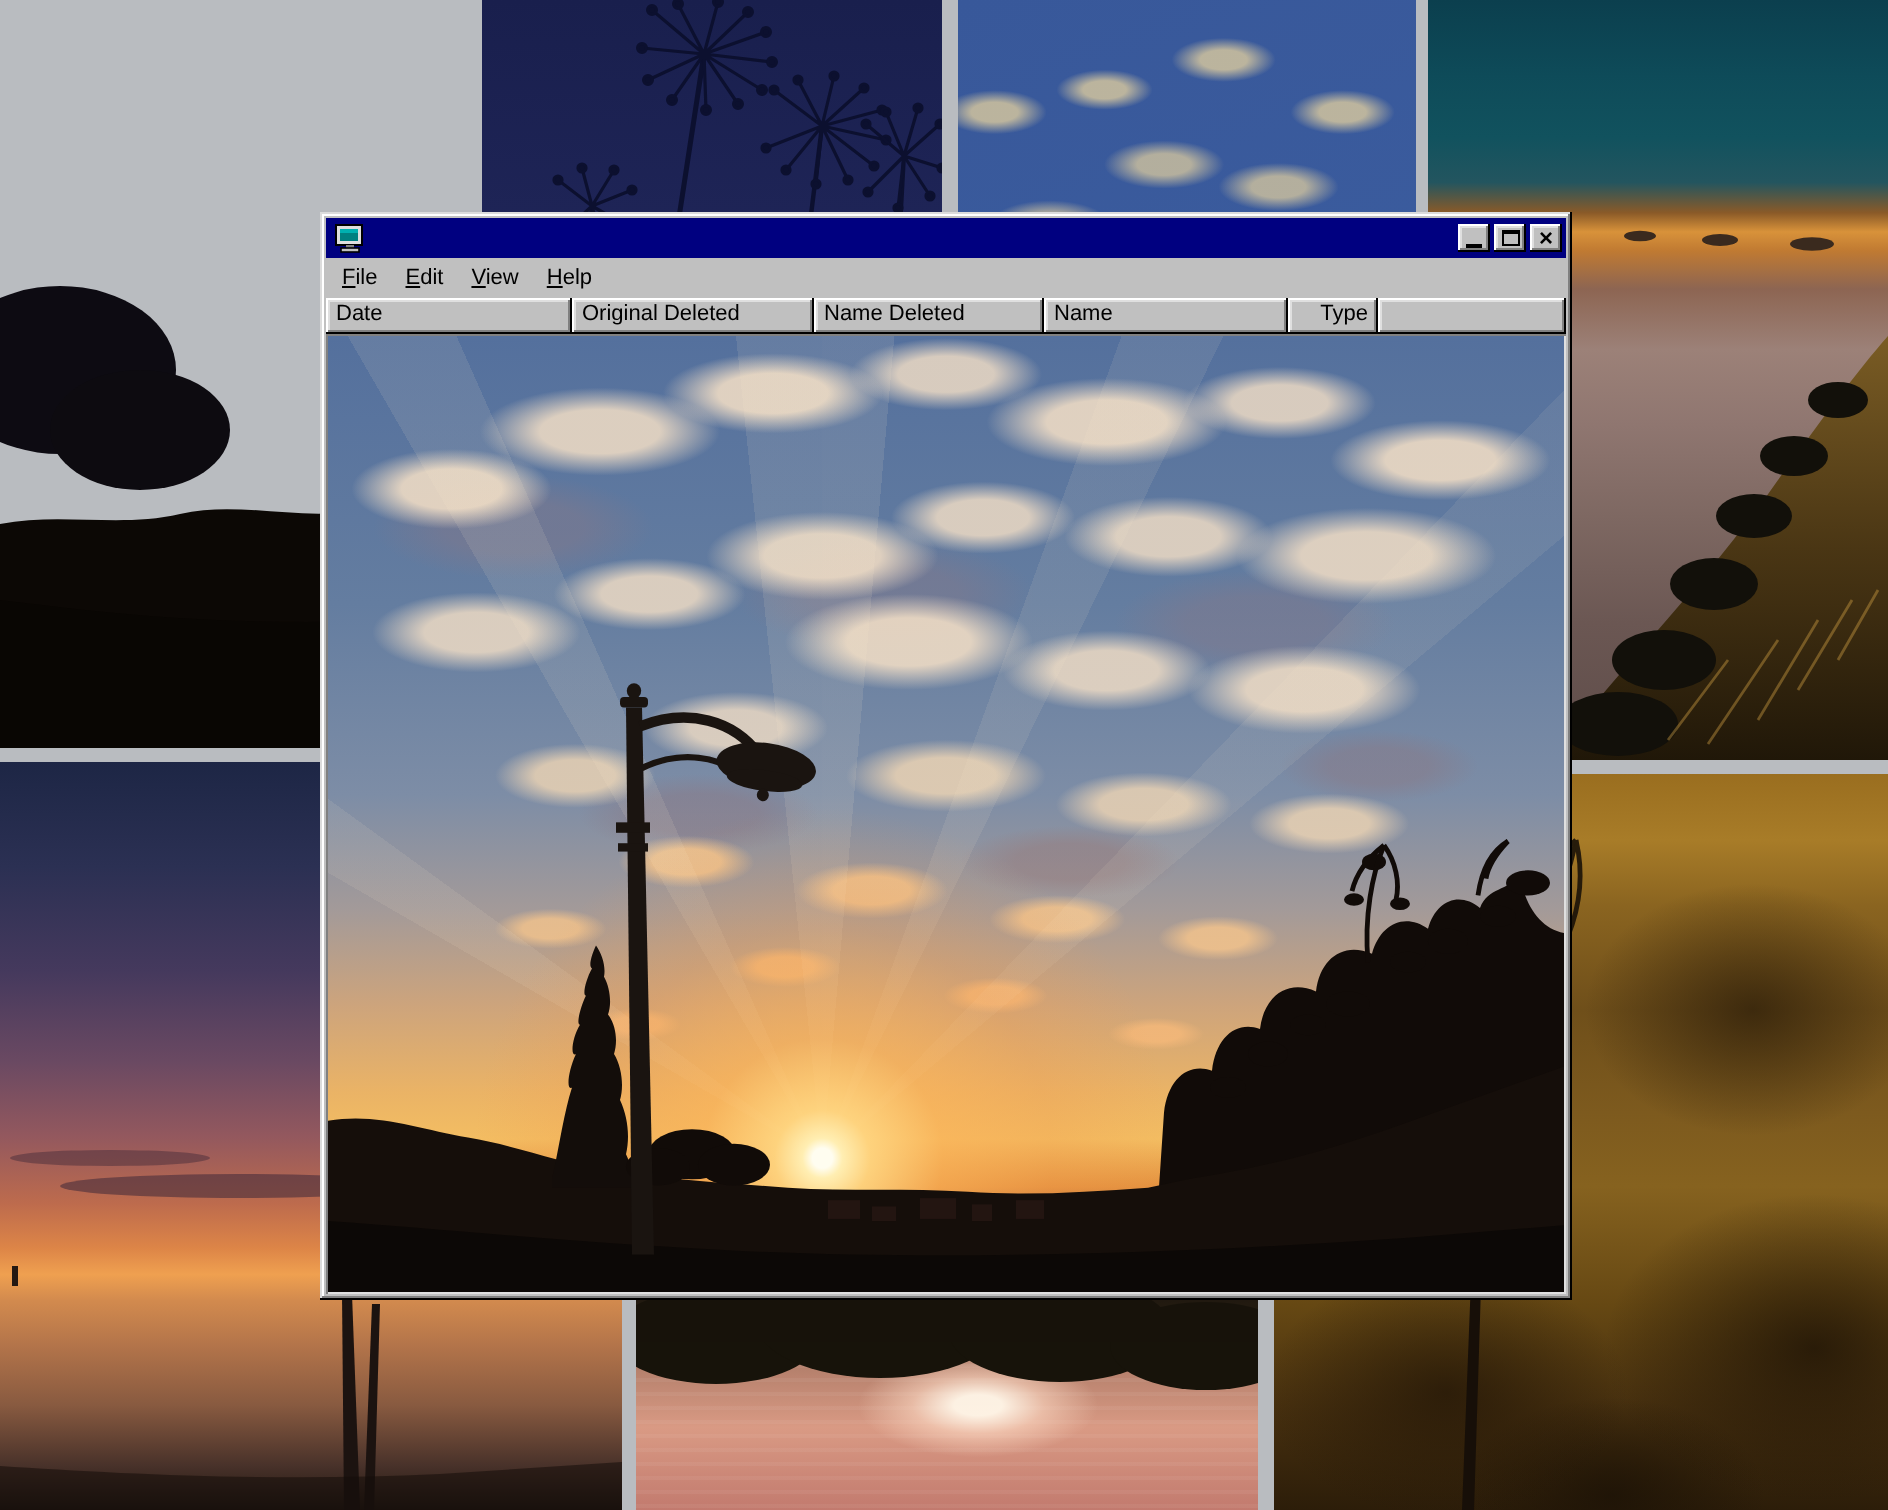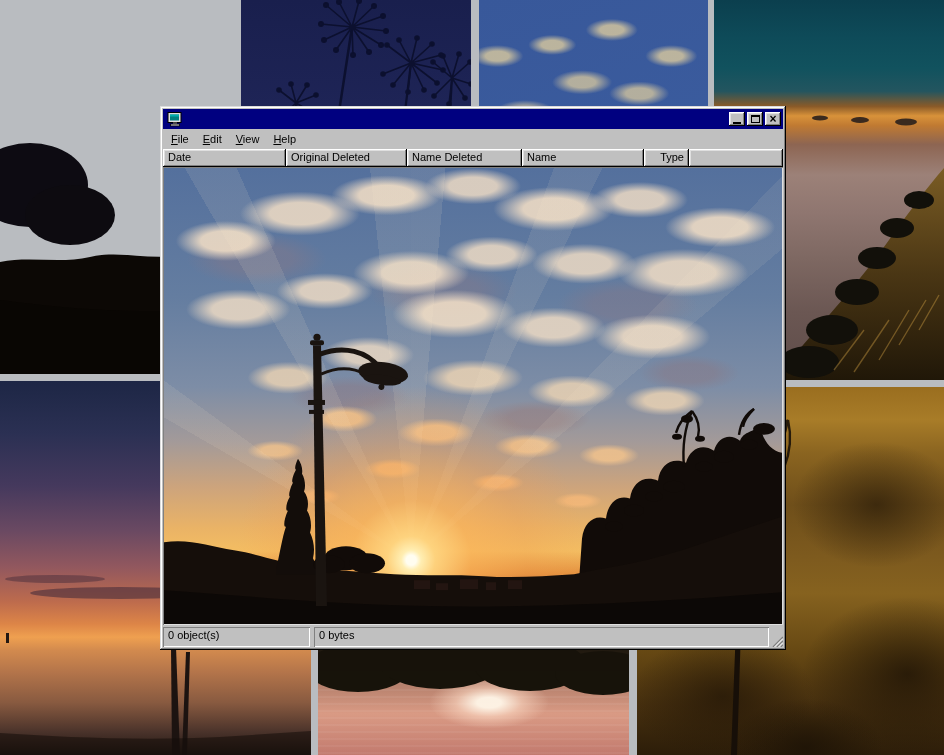--- a/index.html
+++ b/index.html
@@ -360,29 +360,13 @@
           <g transform="rotate(7 219 207)" stroke="none">
             <ellipse cx="219" cy="206" rx="25" ry="11"></ellipse>
             <ellipse cx="219" cy="213" rx="19" ry="5"></ellipse>
             <circle cx="219" cy="220" r="3"></circle>
           </g>
         </g>
       </svg>
     </div>
   </div>
 
-  <div id="statusbar">
-    <div class="status-pane" id="status-objects">0 object(s)</div>
-    <div class="status-pane" id="status-bytes">0 bytes</div>
-    <svg id="grip" viewBox="0 0 13 13">
-      <g stroke="#808080" stroke-width="1.4">
-        <line x1="3" y1="13" x2="13" y2="3"></line>
-          <line x1="7" y1="13" x2="13" y2="7"></line>
-          <line x1="11" y1="13" x2="13" y2="11"></line>
-      </g>
-      <g stroke="#ffffff" stroke-width="1">
-        <line x1="4.5" y1="13" x2="13" y2="4.5"></line>
-          <line x1="8.5" y1="13" x2="13" y2="8.5"></line>
-          <line x1="12.5" y1="13" x2="13" y2="12.5"></line>
-      </g>
-    </svg>
-  </div>
 </div>
 
 </body></html>

